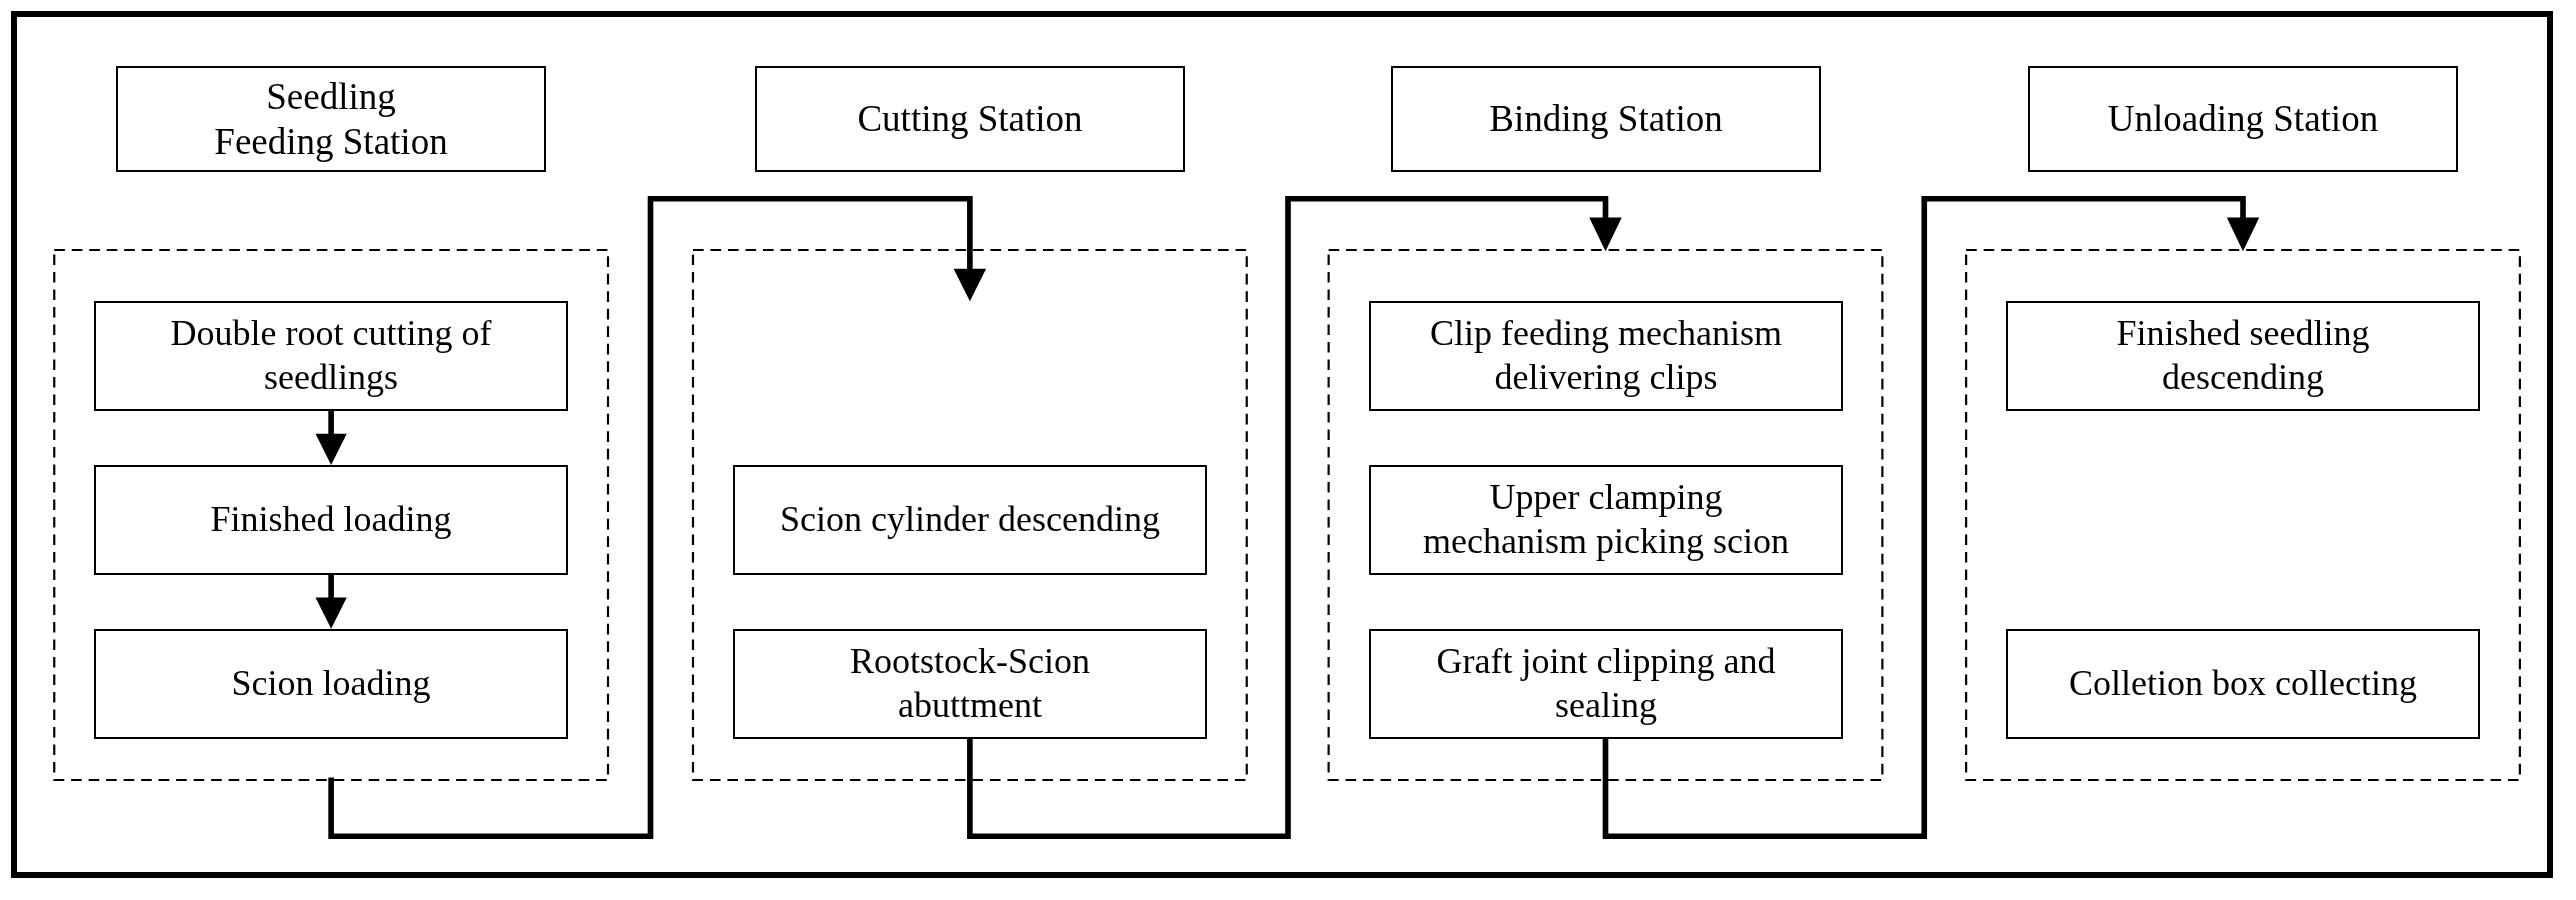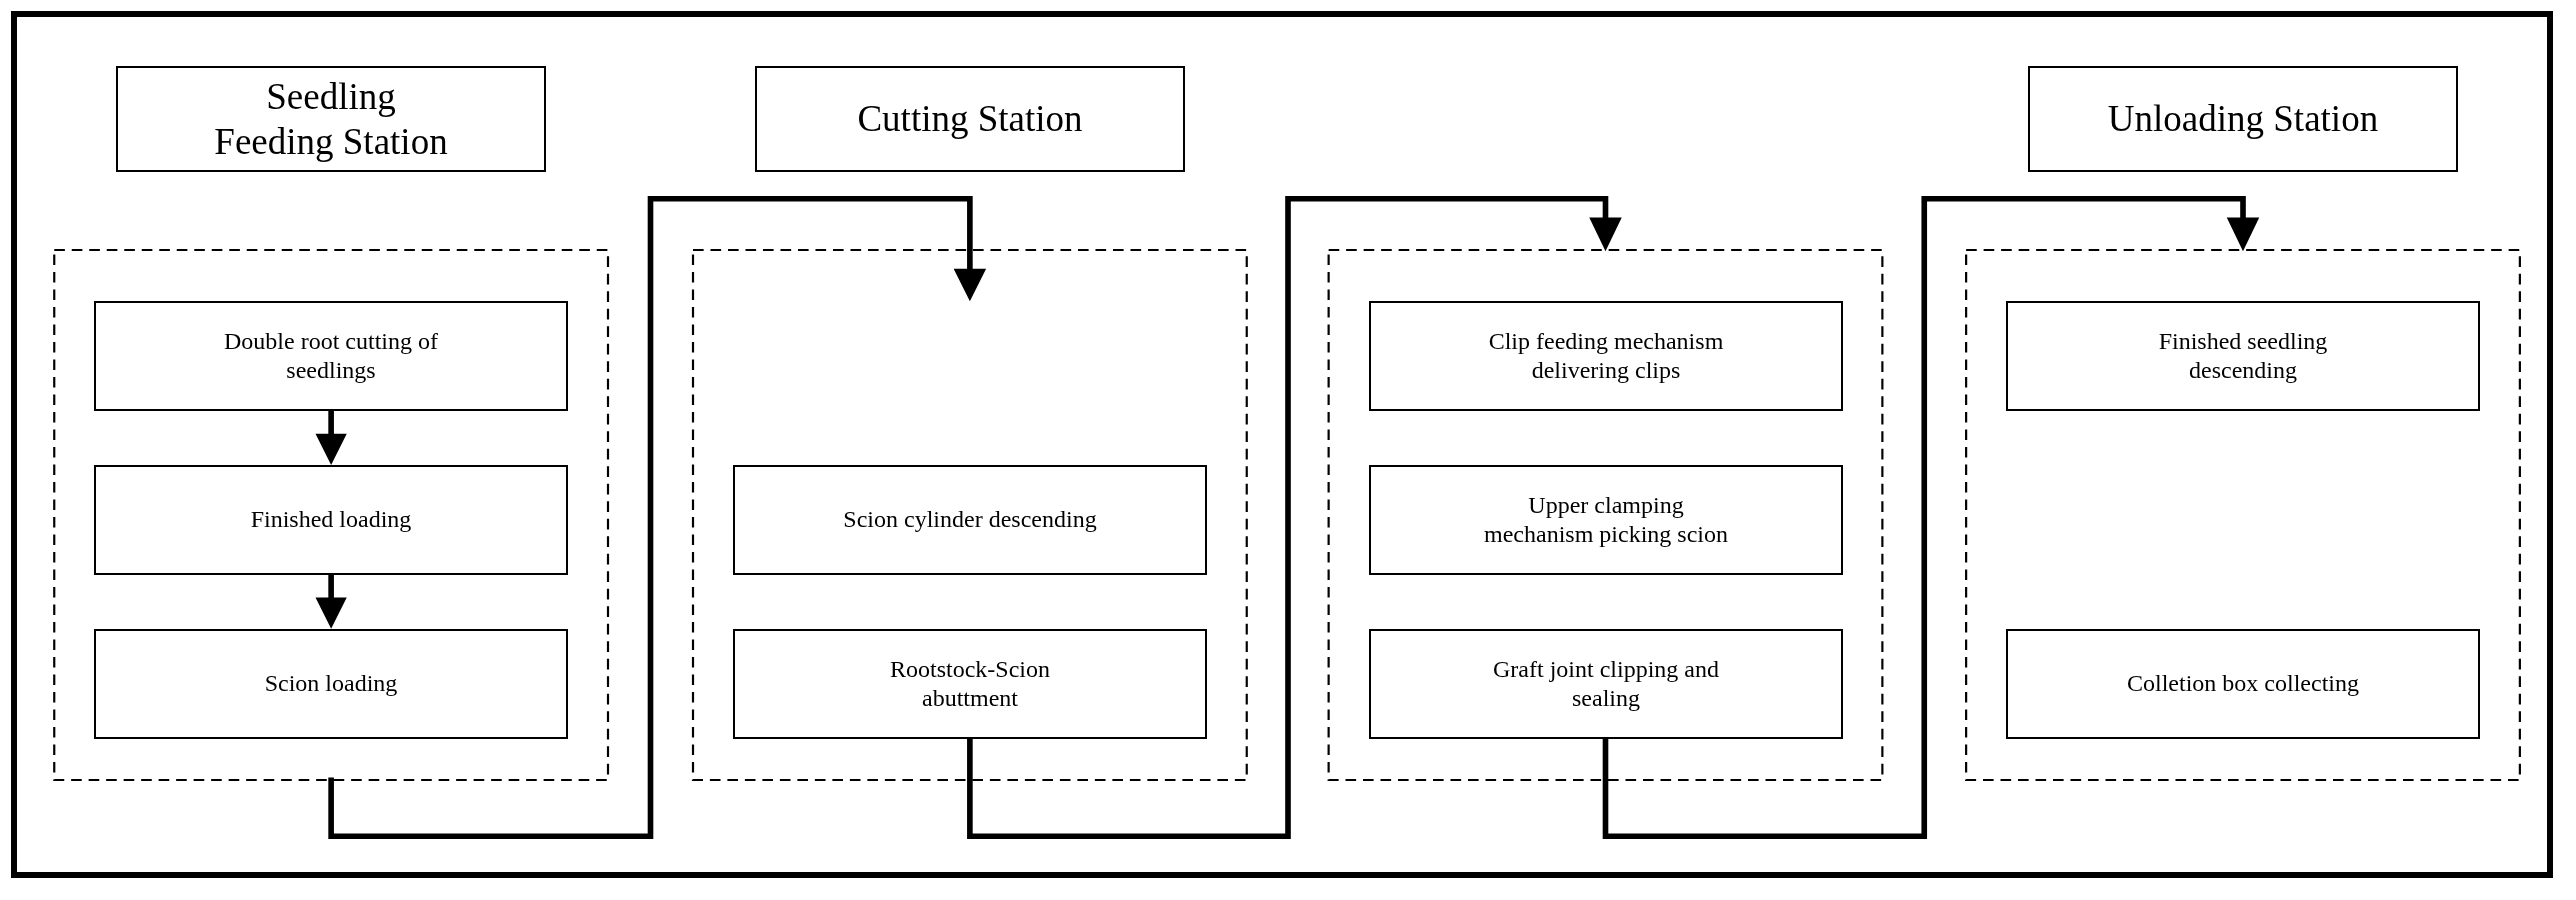--- a/index.html
+++ b/index.html
@@ -33,21 +33,21 @@
     font-size:37px; line-height:1.22;
     white-space:pre-line;
   }
   .step {
     position:absolute;
     width:474px; height:110px;
     border:2.5px solid #000;
     box-sizing:border-box;
     display:flex; align-items:center; justify-content:center;
     text-align:center;
-    font-size:24px; line-height:1.22;
+    font-size:36px; line-height:1.22;
     white-space:pre-line;
   }
   
   .t0 { left:116px; }  .t1 { left:755px; } .t2 { left:1391px; } .t3 { left:2028px; }
   .c0 { left:94px; }  .c1 { left:733px; } .c2 { left:1369px; } .c3 { left:2006px; }
   
   .r0 { top:301px; } .r1 { top:465px; } .r2 { top:629px; }
 </style>
 </head>
 <body>
@@ -74,20 +74,21 @@
     <path d="M1551 1180 V1338 H2060 V318 H2568 V352" stroke="#000" stroke-width="9" fill="none"></path>
     <polygon points="2542,348 2594,348 2568,402" fill="#000"></polygon>
 
     <path d="M2568 1180 V1338 H3078 V318 H3588 V352" stroke="#000" stroke-width="9" fill="none"></path>
     <polygon points="3562,348 3614,348 3588,402" fill="#000"></polygon>
   </svg>
 
   <div class="title-box t0">Seedling
 Feeding Station</div>
   <div class="title-box t1">Cutting Station</div>
+  <div class="title-box t2">Binding Station</div>
   <div class="title-box t3">Unloading Station</div>
 
   <div class="step c0 r0">Double root cutting of
 seedlings</div>
   <div class="step c0 r1">Finished loading</div>
   <div class="step c0 r2">Scion loading</div>
 
   <div class="step c1 r1">Scion cylinder descending</div>
   <div class="step c1 r2">Rootstock-Scion
 abuttment</div>

